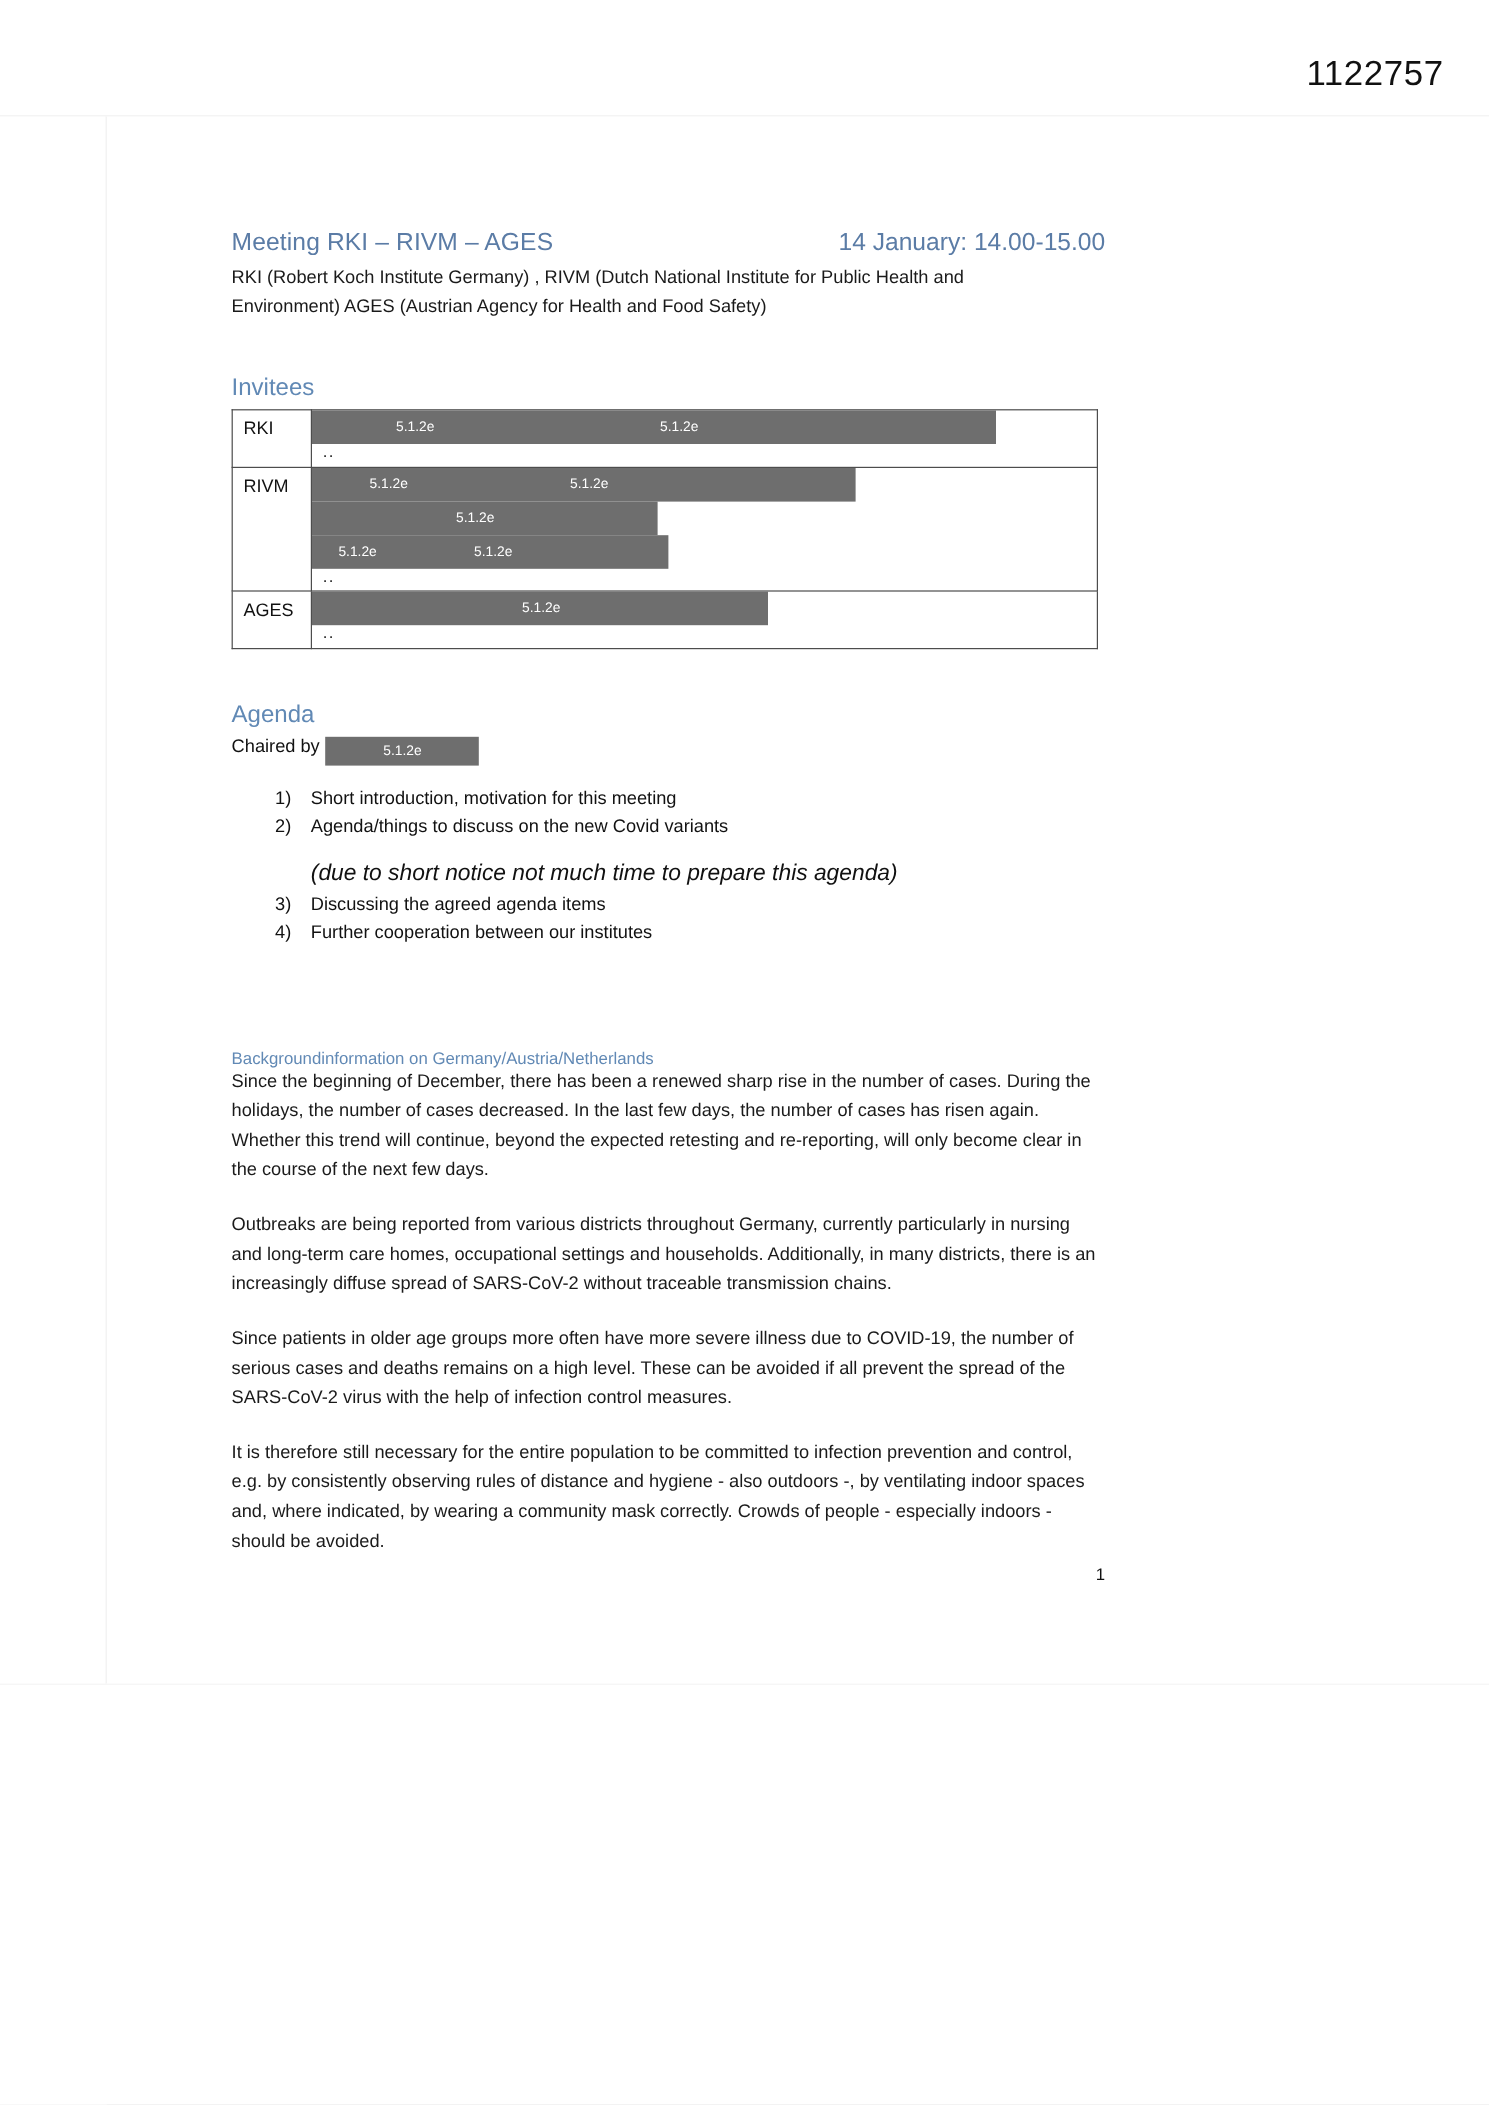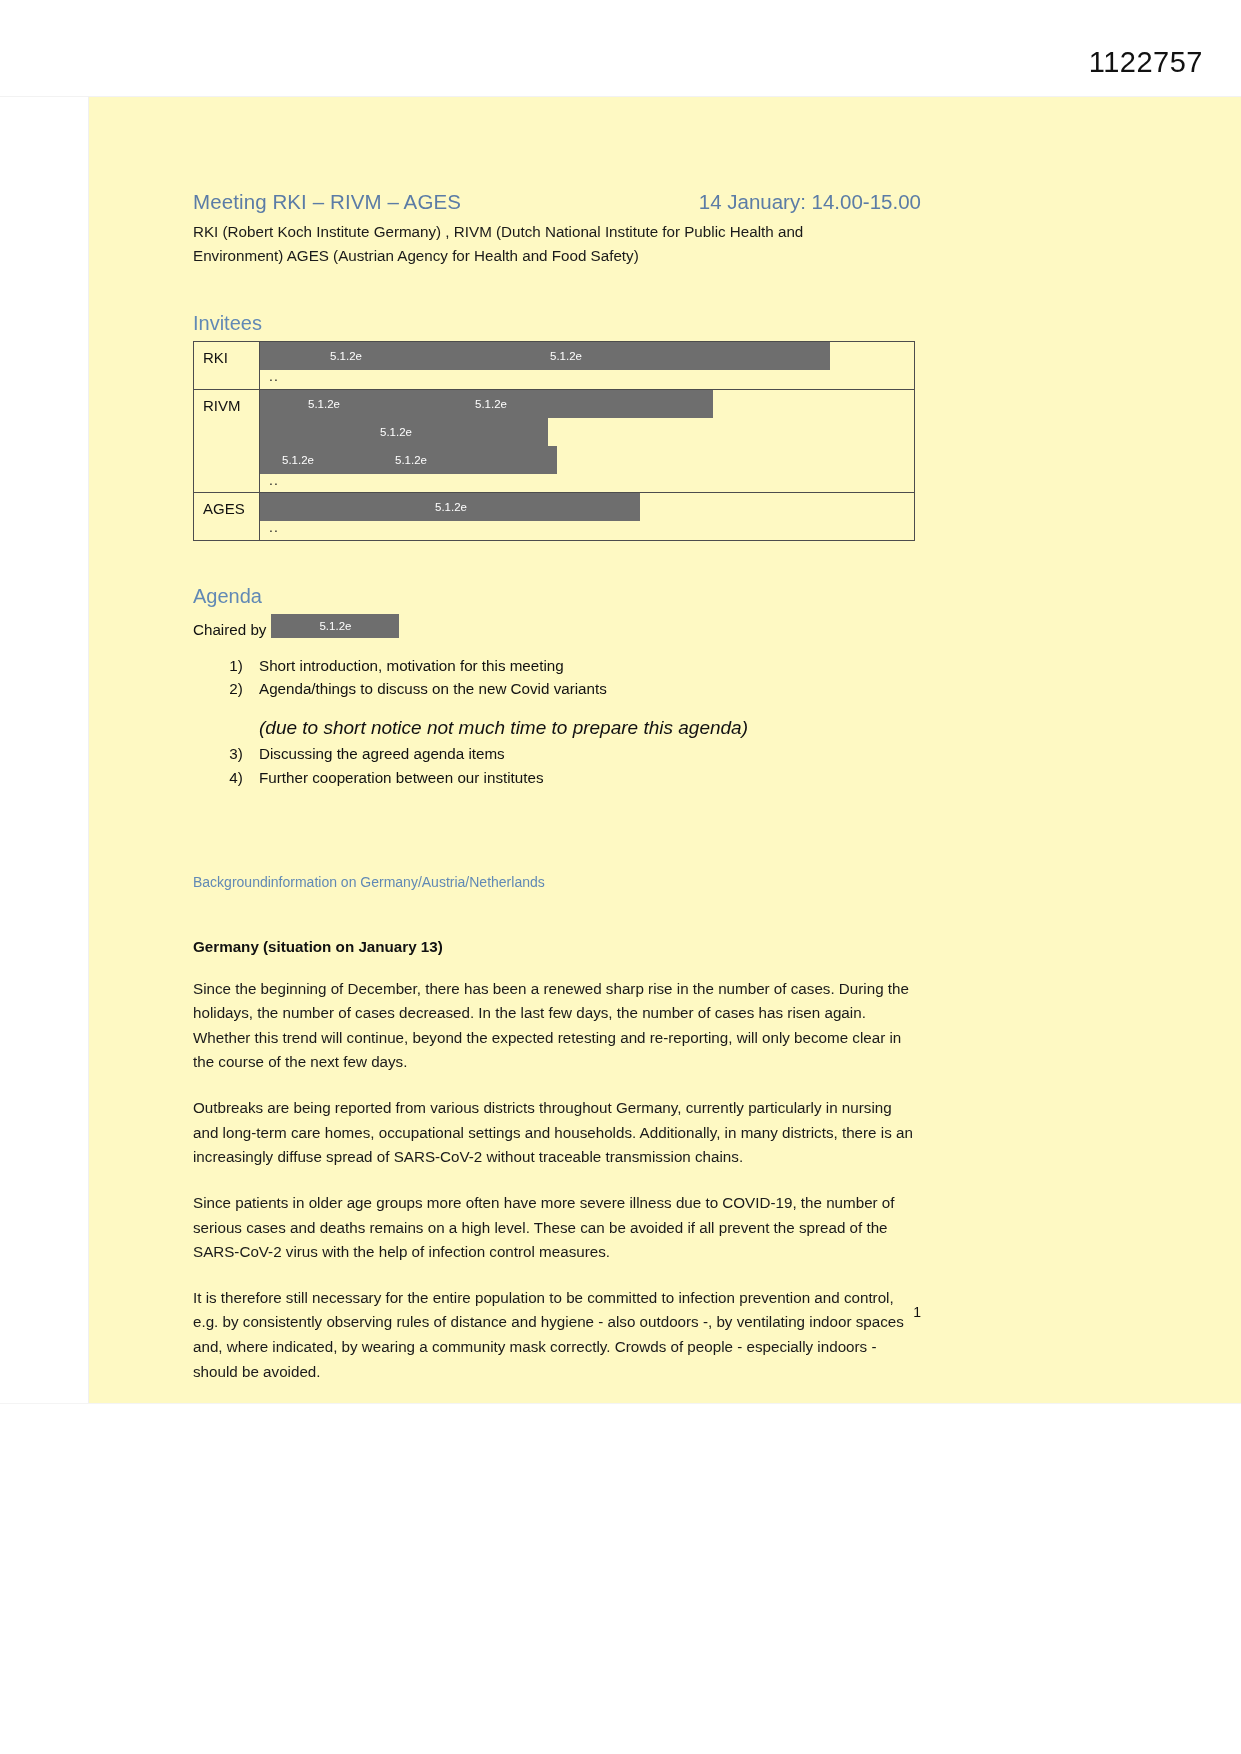--- a/index.html
+++ b/index.html
@@ -7,21 +7,21 @@
     padding: 0;
     background: #c8c8c8;
   }
   body {
     font-family: "Liberation Sans", sans-serif;
   }
   .page {
     position: relative;
     width: 1241px;
     height: 1754px;
-    background: #fef9c3;
+    background: #ffffff;
     margin: 0 auto;
     overflow: hidden;
   }
   
   .scan-edge-left {
     position: absolute;
     left: 0; top: 0;
     width: 88px; height: 1754px;
     background: #ffffff;
     border-right: 1px solid #f0f0f0;
@@ -143,21 +143,21 @@
     font-size: 14px;
     color: #222;
     padding: 0 0 6px 9px;
     line-height: 0.9;
     letter-spacing: 1px;
   }
 
   
   .chaired-row {
     display: flex;
-    align-items: flex-end;
+    align-items: flex-start;
     font-size: 15.2px;
     color: #111;
     margin-top: 0;
   }
   .chaired-bar {
     position: relative;
     display: inline-block;
     width: 128px;
     height: 24px;
     background: #6e6e6e;
@@ -302,21 +302,20 @@
       <li>
         <span>Agenda/things to discuss on the new Covid variants</span>
         <span class="agenda-note">(due to short notice not much time to prepare this agenda)</span>
       </li>
       <li><span>Discussing the agreed agenda items</span></li>
       <li><span>Further cooperation between our institutes</span></li>
     </ol>
 
     <div class="section-heading big">Backgroundinformation on Germany/Austria/Netherlands</div>
 
-    <div class="sub-heading">Germany (situation on January 13)</div>
 
     <p class="body-text">Since the beginning of December, there has been a renewed sharp rise in the number of cases. During the holidays, the number of cases decreased. In the last few days, the number of cases has risen again. Whether this trend will continue, beyond the expected retesting and re-reporting, will only become clear in the course of the next few days.</p>
     <p class="body-text">Outbreaks are being reported from various districts throughout Germany, currently particularly in nursing and long-term care homes, occupational settings and households. Additionally, in many districts, there is an increasingly diffuse spread of SARS-CoV-2 without traceable transmission chains.</p>
     <p class="body-text">Since patients in older age groups more often have more severe illness due to COVID-19, the number of serious cases and deaths remains on a high level. These can be avoided if all prevent the spread of the SARS-CoV-2 virus with the help of infection control measures.</p>
     <p class="body-text">It is therefore still necessary for the entire population to be committed to infection prevention and control, e.g. by consistently observing rules of distance and hygiene - also outdoors -, by ventilating indoor spaces and, where indicated, by wearing a community mask correctly. Crowds of people - especially indoors - should be avoided.</p>
 
   </div>
 
   <div class="page-number">1</div>
 

